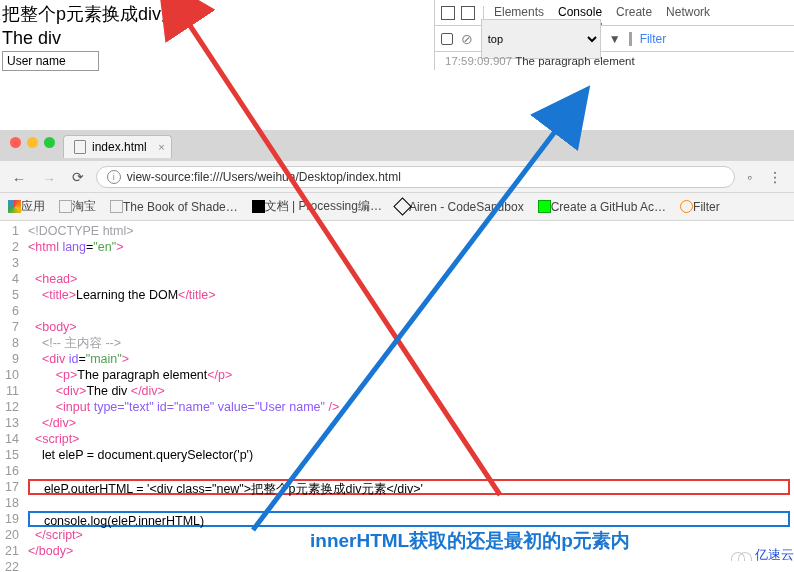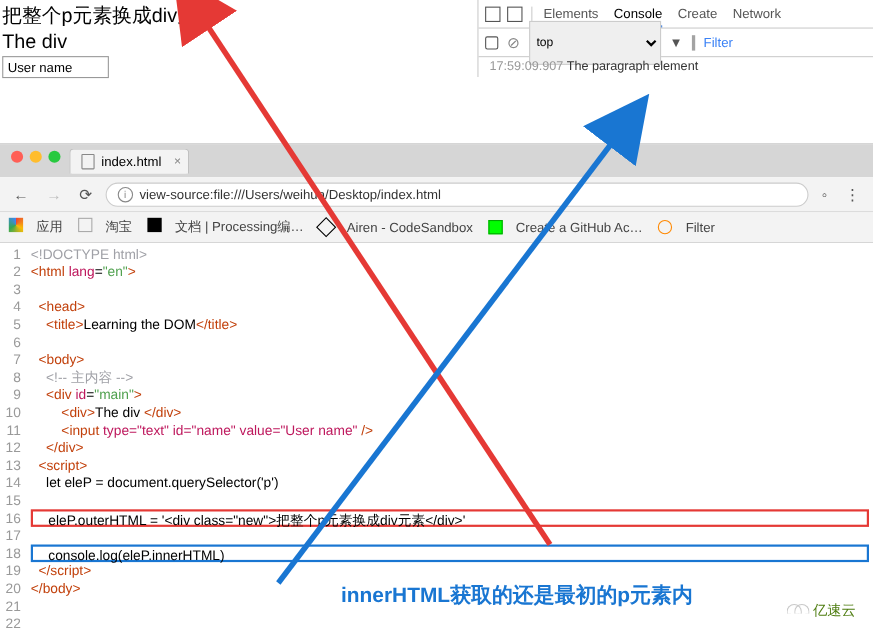--- a/index.html
+++ b/index.html
@@ -30,36 +30,36 @@
 .dot{width:11px;height:11px;border-radius:50%}
 .dot.r{background:#ff5f56}.dot.y{background:#ffbd2e}.dot.g{background:#27c93f}
 .tab{background:#f3f3f3;border:1px solid #bdbdbd;border-bottom:none;border-radius:4px 4px 0 0;padding:4px 24px 4px 10px;font-size:12px;display:flex;align-items:center;gap:6px;position:relative}
 .tab .x{position:absolute;right:6px;color:#888;font-size:11px}
 .fileicon{width:12px;height:14px;border:1px solid #888;border-radius:1px;position:relative}
 .urlbar{height:32px;background:#f3f3f3;border-bottom:1px solid #d6d6d6;display:flex;align-items:center;padding:0 8px;gap:8px}
 .navicon{color:#555;font-size:14px;padding:2px 4px}
 .addr{flex:1;background:#fff;border:1px solid #ccc;border-radius:14px;padding:3px 10px;font-size:12px;color:#333;display:flex;align-items:center;gap:6px}
 .addr .i{width:14px;height:14px;border:1px solid #888;border-radius:50%;display:flex;align-items:center;justify-content:center;font-size:9px;color:#888}
 .bm{height:28px;background:#f3f3f3;border-bottom:1px solid #d6d6d6;display:flex;align-items:center;padding:0 8px;gap:14px;font-size:12px;color:#444}
-.bm .bi{display:flex;align-items:flex-start;gap:12px;white-space:nowrap}
+.bm .bi{display:flex;align-items:center;gap:0;white-space:nowrap}
 .bm .gs{width:13px;height:13px;display:inline-block}
 .src{font-family:Menlo,Consolas,monospace;font-size:12.5px;background:#fff;display:flex}
 .gut{width:24px;text-align:right;color:#999;background:#fff;border-right:1px solid transparent;padding:2px 4px}
 .gut div{height:16px;line-height:16px}
 .code{padding:2px 4px;flex:1;position:relative}
 .code div{height:16px;line-height:16px;white-space:pre}
-.tag{color:#c2410c}
-.attr{color:#be185d}
+.tag{color:#ec4899}
+.attr{color:#8b5cf6}
 .val{color:#50a14f}
 .cmt{color:#a0a1a7}
 .redbox{border:2px solid #e53935}
 .bluebox{border:2px solid #1976d2}
 .arrows{position:absolute;left:0;top:0;width:794px;height:572px;pointer-events:none;z-index:10}
 .anno{position:absolute;left:310px;top:528px;font-size:19px;font-weight:bold;color:#1976d2;z-index:11;text-shadow:0 0 3px #fff,2px 0 #fff,-2px 0 #fff}
-.watermark{position:absolute;right:16px;bottom:8px;color:#4d7c0f;font-size:13px;display:flex;align-items:flex-start;gap:4px;z-index:12}
+.watermark{position:absolute;right:0;bottom:8px;color:#1d4ed8;font-size:13px;display:flex;align-items:center;gap:4px;z-index:12}
 .watermark .wm-icon{width:20px;height:13px;position:relative}
 .watermark .wm-icon::before,.watermark .wm-icon::after{content:"";position:absolute;border:1.5px solid #c9c9c9;border-bottom:none;border-radius:20px 20px 0 0}
 .watermark .wm-icon::before{width:12px;height:8px;left:0;top:3px}
 .watermark .wm-icon::after{width:12px;height:8px;left:7px;top:3px}
 </style>
 </head>
 <body>
 
 <div class="top-area">
   <div class="page-sample">
@@ -119,20 +119,24 @@
     <span class="navicon">⋮</span>
   </div>
   <div class="bm">
     <span class="bi">
         <span class="gs" style="background:conic-gradient(#ea4335,#fbbc05,#34a853,#4285f4)"></span>
         <span>应用</span>
       </span>
     <span class="bi">
         <span class="gs" style="border:1px solid #aaa"></span>
         <span>淘宝</span>
+      </span>
+    <span class="bi">
+        <span class="gs" style="border:1px solid #aaa"></span>
+        <span>The Book of Shade…</span>
       </span>
     <span class="bi">
         <span class="gs" style="background:#000"></span>
         <span>文档 | Processing编…</span>
       </span>
     <span class="bi">
         <span class="gs" style="border:1.5px solid #000;transform:rotate(45deg)"></span>
         <span>Airen - CodeSandbox</span>
       </span>
     <span class="bi">
@@ -173,20 +177,21 @@
     <div class="code">
       <div><span class="cmt">&lt;!DOCTYPE html&gt;</span></div>
       <div><span class="tag">&lt;html </span><span class="attr">lang</span><span>=</span><span class="val">"en"</span><span class="tag">&gt;</span></div>
       <div> </div>
       <div>  <span class="tag">&lt;head&gt;</span></div>
       <div><span class="tag">    &lt;title&gt;</span><span>Learning the DOM</span><span class="tag">&lt;/title&gt;</span></div>
       <div> </div>
       <div>  <span class="tag">&lt;body&gt;</span></div>
       <div><span class="cmt">    &lt;!-- 主内容 --&gt;</span></div>
       <div><span class="tag">    &lt;div </span><span class="attr">id</span>=<span class="val">"main"</span><span class="tag">&gt;</span></div>
+      <div><span class="tag">        &lt;p&gt;</span><span>The paragraph element</span><span class="tag">&lt;/p&gt;</span></div>
       <div><span class="tag">        &lt;div&gt;</span><span>The div </span><span class="tag">&lt;/div&gt;</span></div>
       <div><span class="tag">        &lt;input </span><span class="attr">type="text" id="name" value="User name"</span><span class="tag"> /&gt;</span></div>
       <div><span class="tag">    &lt;/div&gt;</span></div>
       <div>  <span class="tag">&lt;script&gt;</span></div>
       <div><span>    let eleP = document.querySelector('p')</span></div>
       <div> </div>
       <div class="redbox"><span>    eleP.outerHTML = '&lt;div class="new"&gt;把整个p元素换成div元素&lt;/div&gt;'</span></div>
       <div> </div>
       <div class="bluebox"><span>    console.log(eleP.innerHTML)</span></div>
       <div>  <span class="tag">&lt;/script&gt;</span></div>

